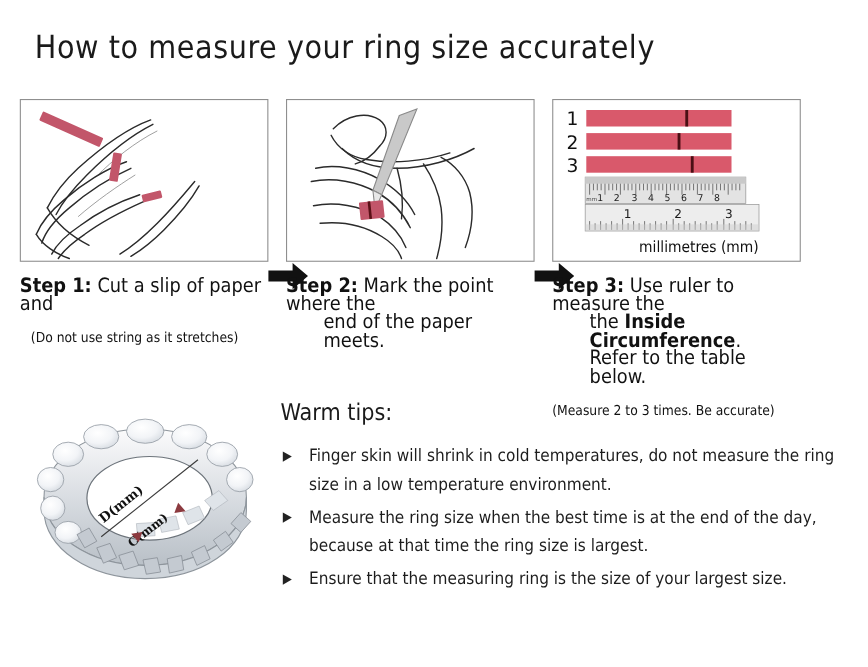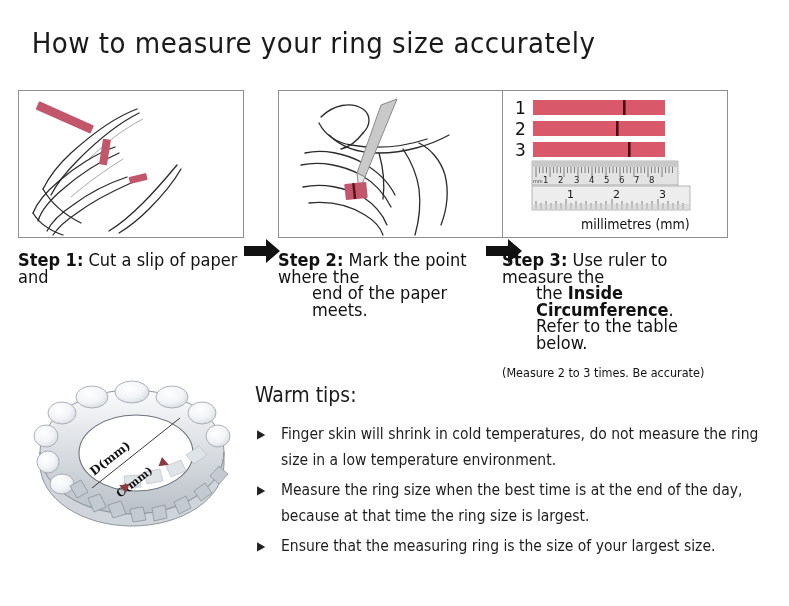--- a/index.html
+++ b/index.html
@@ -35,21 +35,21 @@
     left: 18px; top: 90px;
     width: 752px;
     height: 246px;
   }
   .step-col {
     position: absolute;
     top: 0;
     width: 228px;
   }
   .step-col.c1 { left: 0px; }
-  .step-col.c2 { left: 260px; }
+  .step-col.c2 { left: 242px; }
   .step-col.c3 { left: 484px; }
 
   .panel {
     position: relative;
     width: 226px;
     height: 148px;
     border: 1px solid #8f8f8f;
     background: #fff;
     box-sizing: border-box;
     overflow: hidden;
@@ -86,21 +86,20 @@
   
   .ring-art {
     position: absolute;
     left: 24px; top: 352px;
     width: 220px; height: 200px;
   }
   .tips {
     position: absolute;
     left: 255px; top: 363px;
     width: 505px;
-    margin-top: 20px;
   }
   .tips-head {
     font-family: "DejaVu Sans Condensed", "Liberation Sans Narrow", "DejaVu Sans", sans-serif;
     font-size: 21px;
     color: #1a1a1a;
     margin-bottom: 14px;
   }
   .tip {
     position: relative;
     padding-left: 26px;
@@ -148,20 +147,21 @@
         <rect x="16" y="22" width="60" height="9" rx="1" transform="rotate(24 46 26)" fill="#c2566a"></rect>
 
         <rect x="82" y="48" width="8" height="26" rx="1" transform="rotate(9 86 61)" fill="#c2566a"></rect>
         <rect x="110" y="84" width="18" height="7" rx="1" transform="rotate(-14 119 87)" fill="#c2566a"></rect>
       </svg>
     </div>
     <div class="caption">
       <span class="lead">Step 1:</span>
       <span>Cut a slip of paper and</span>
     </div>
+    <div class="note n1">(Do not use string as it stretches)</div>
   </div>
 
   <div class="arrow a1">
     <svg width="40" height="30" viewBox="0 0 40 30">
       <path d="M2 10 L24 10 L24 3 L38 15 L24 27 L24 20 L2 20 Z" fill="#111"></path>
     </svg>
   </div>
 
   <div class="step-col c2">
     <div class="panel">

